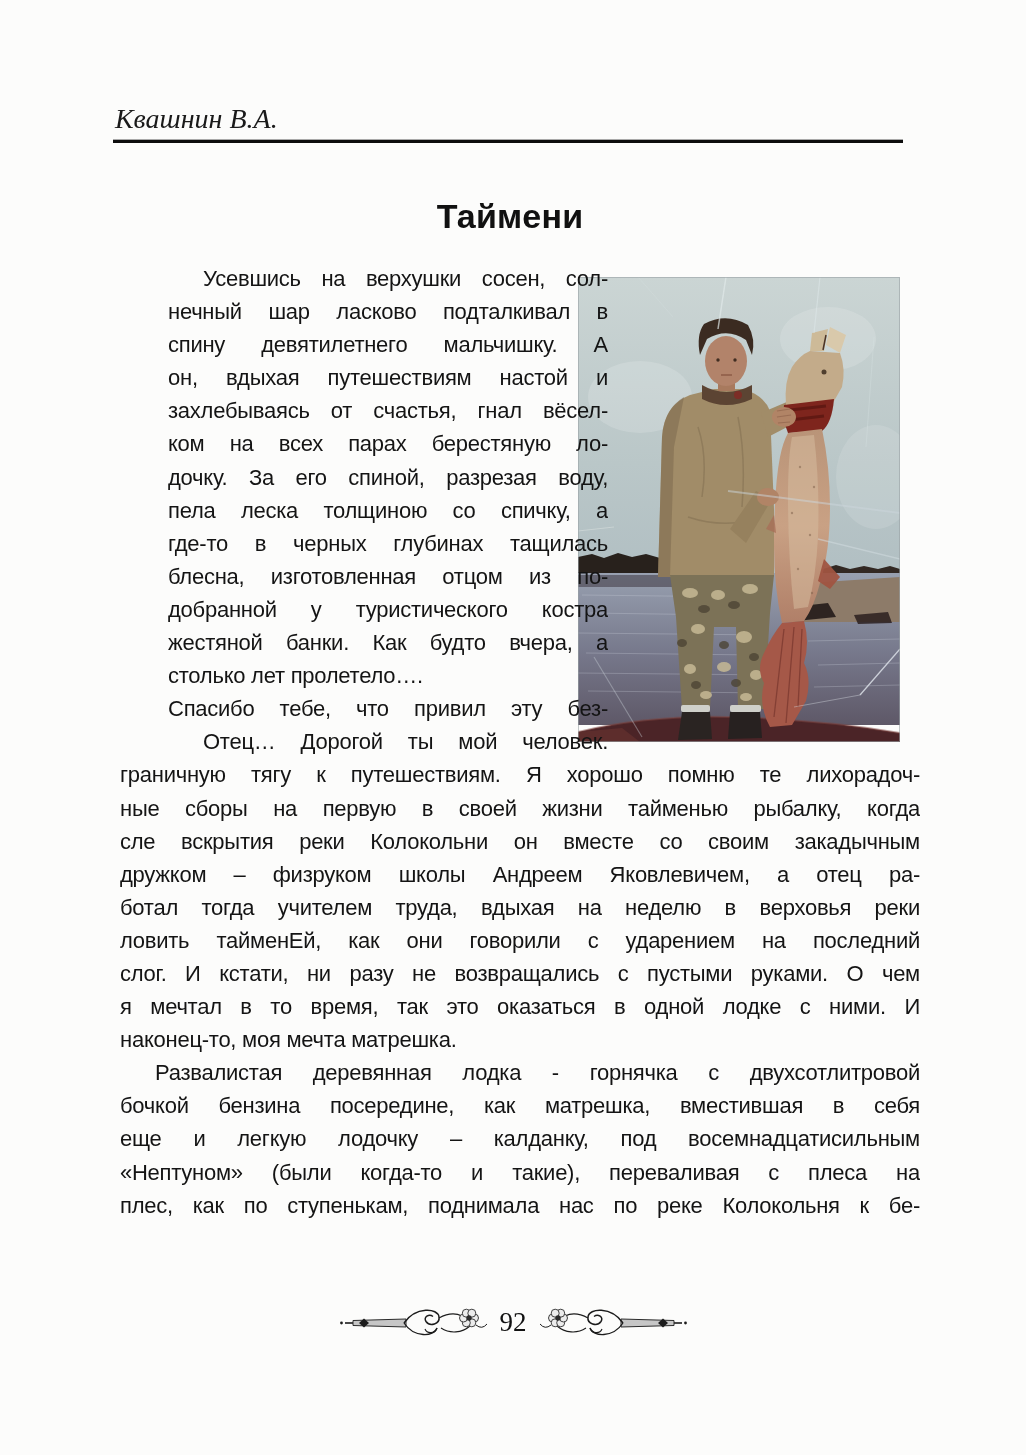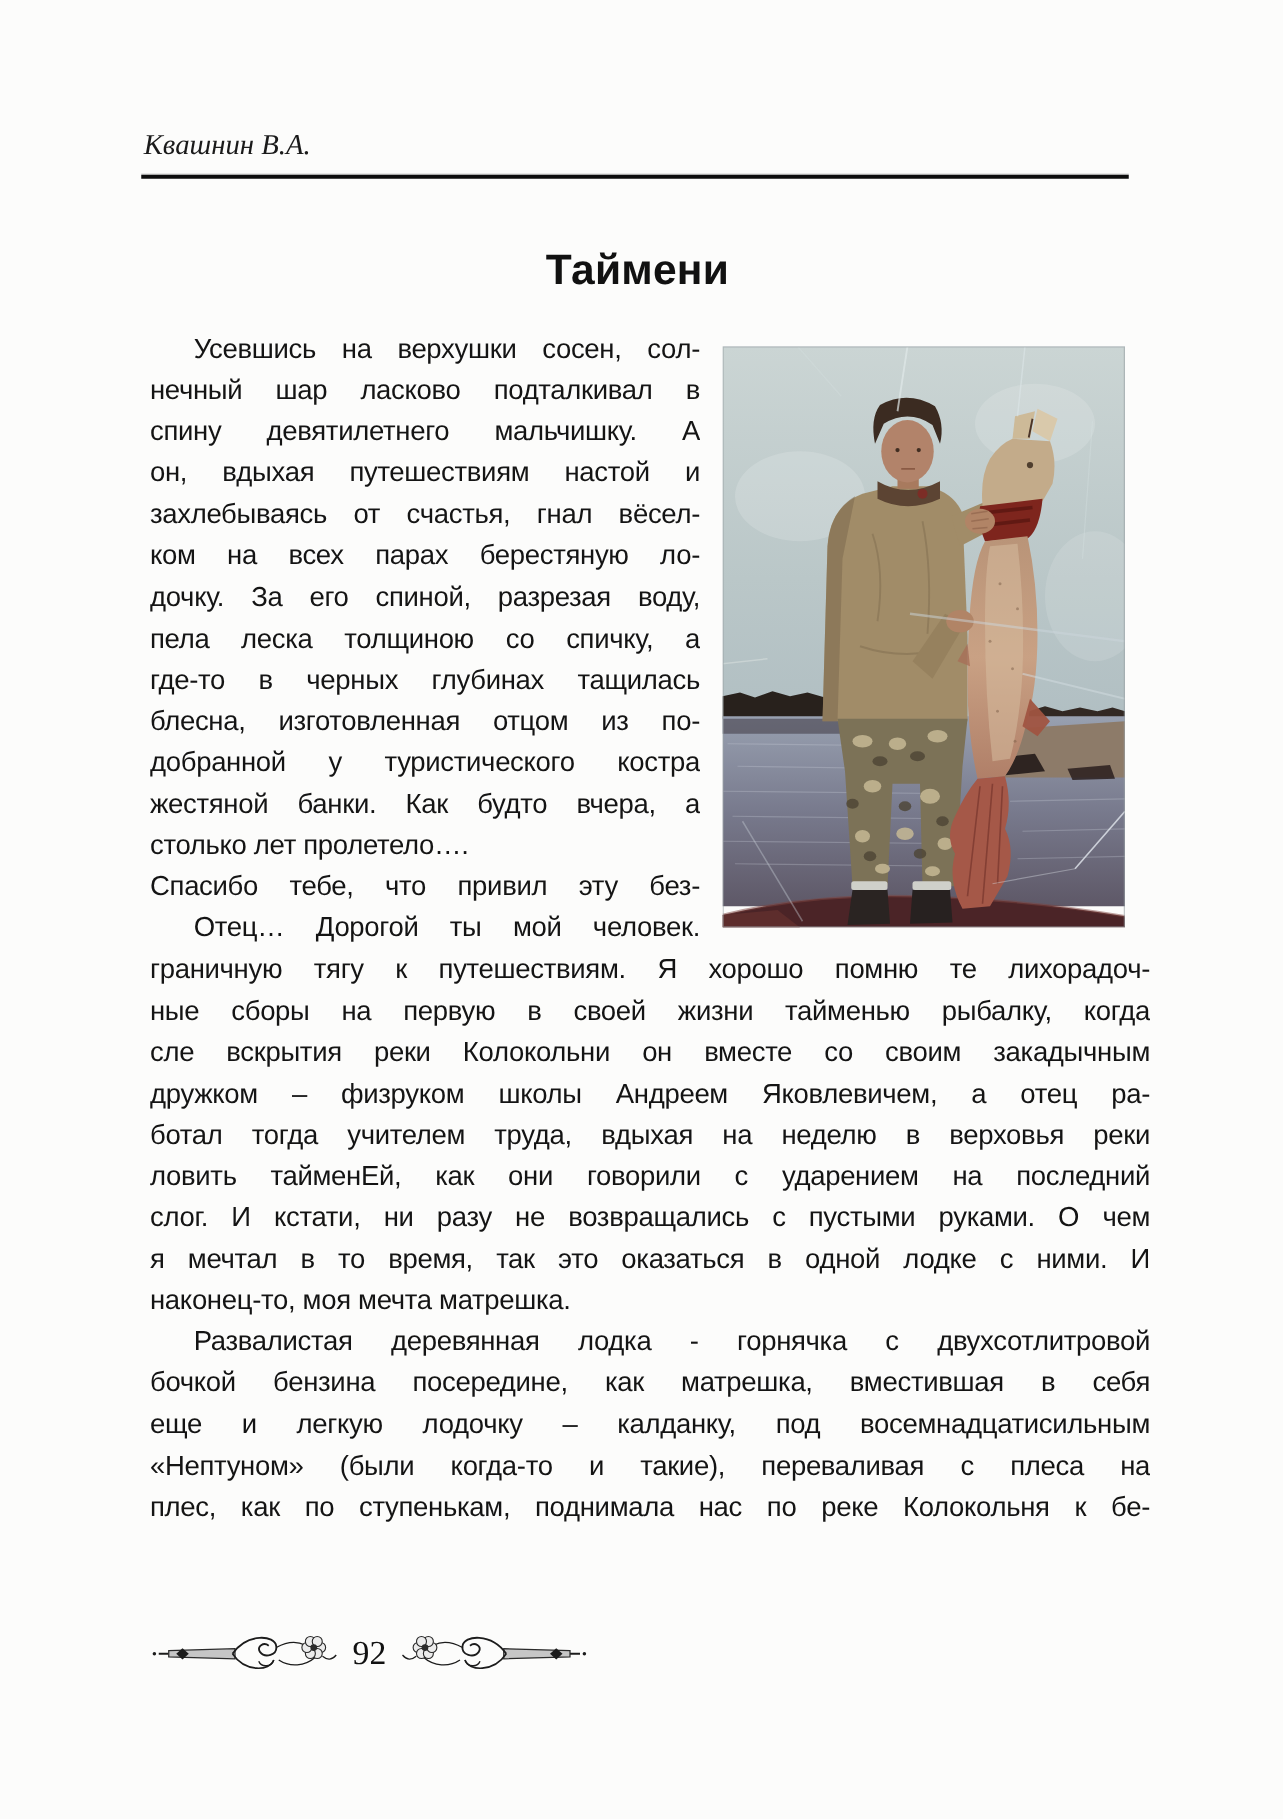--- a/index.html
+++ b/index.html
@@ -8,21 +8,21 @@
     width:1026px;height:1455px;
     margin:0 auto;
     background:var(--page_bg,#fcfcfb);
     font-family:"Liberation Sans",sans-serif;
     color:var(--text,#161616);
     overflow:hidden;
   }
   .author{
     position:absolute;left:115px;top:103px;
     font-family:"Liberation Serif",serif;
-    font-style:italic;font-size:23px;color:#1a1a1a;
+    font-style:italic;font-size:28px;color:#1a1a1a;
     white-space:nowrap;
   }
   .rule{
     position:absolute;left:113px;top:139px;width:790px;height:4px;
     background:linear-gradient(to bottom,#a9a9a9 0 1px,var(--rule,#0d0d0d) 1px 4px);
   }
   .title{
     position:absolute;left:120px;top:197px;width:780px;margin:0;
     text-align:center;font-size:34px;font-weight:bold;letter-spacing:.2px;
     color:#111;
@@ -33,26 +33,26 @@
   .photo svg{display:block;width:322px;height:465px;}
   .body{
     position:absolute;left:120px;top:262px;width:800px;
     font-size:22px;line-height:33.1px;letter-spacing:-0.25px;
     color:#141414;
   }
   .line{
     text-align:justify;text-align-last:justify;
     height:33.1px;overflow:hidden;width:800px;
   }
-  .line.n{width:440px;}
+  .line.n{width:440px;margin-left:48px;}
   .line.last{text-align-last:left;}
   .line.indent{text-indent:35px;}
   .footer{
     position:absolute;left:120px;top:1298px;width:786px;height:48px;
-    display:flex;align-items:center;gap:10px;
+    display:flex;align-items:center;justify-content:center;gap:10px;
   }
   .pagenum{
     font-family:"Liberation Serif",serif;font-size:27px;color:#111;
     line-height:1;padding:0 2px;
   }
   .orn{width:150px;height:36px;display:block;}
   .orn.flip{transform:scaleX(-1);}
 </style>
 </head>
 <body>

